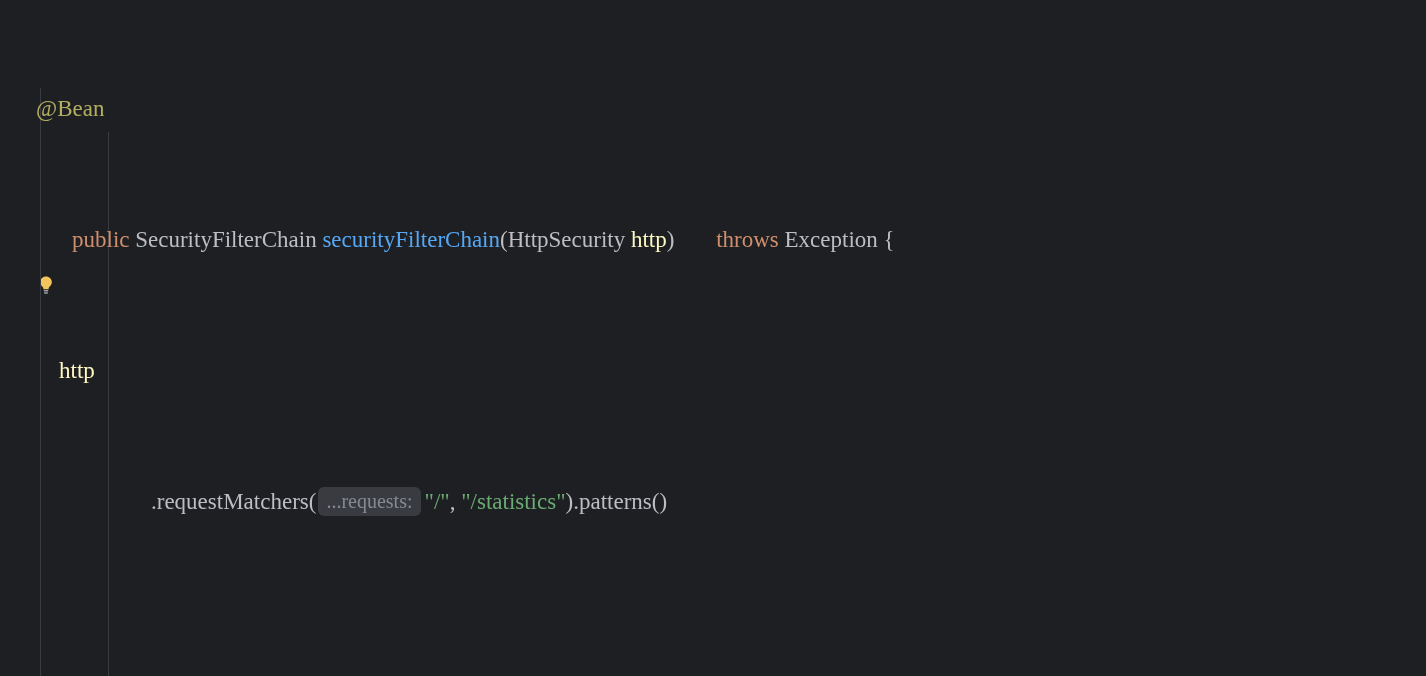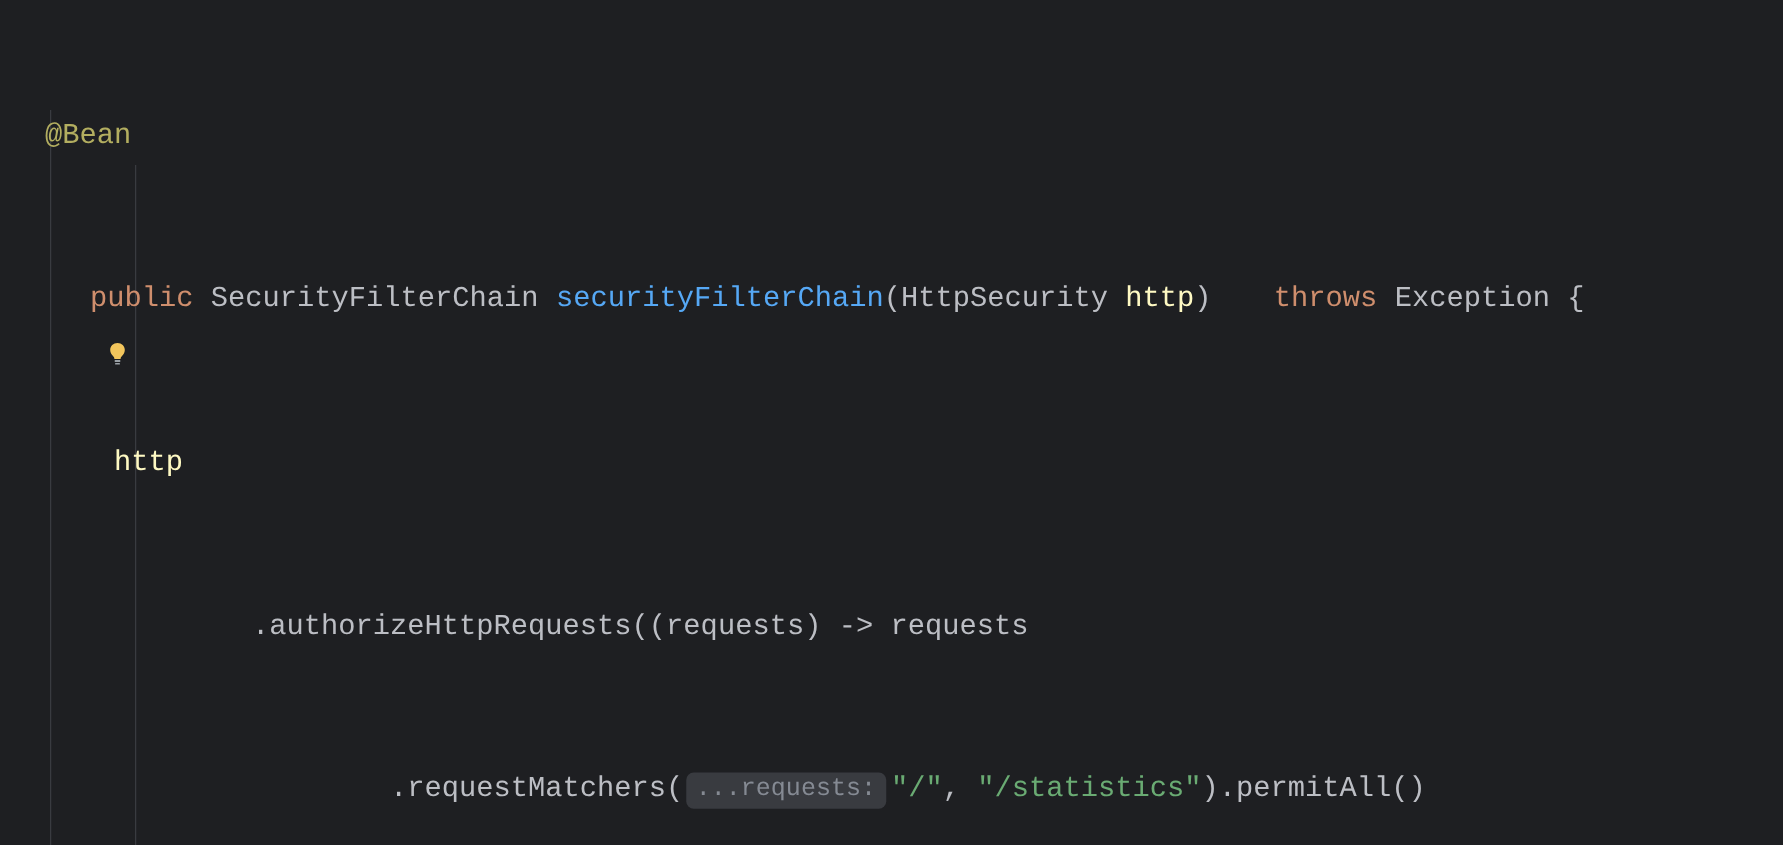--- a/index.html
+++ b/index.html
@@ -4,21 +4,21 @@
 <style>
   html, body {
     margin: 0;
     padding: 0;
     background: #1e1f22;
     width: 1426px;
     height: 676px;
     overflow: hidden;
   }
   .editor {
-    font-family: Liberation Mono, monospace;
+    font-family: Liberation Serif, serif;
     font-size: 23px;
     line-height: 43.6px;
     white-space: pre;
     color: #bcbec4;
     position: relative;
     width: 100%;
     height: 100%;
   }
   .gutter {
     position: absolute;
@@ -87,22 +87,21 @@
     </span>
   </div>
 
   <div class="guide" style="left:40px;"></div>
   <div class="guide" style="left:108px; top:132px;"></div>
 
   <div class="code-area">
     <span class="line"><span class="k-annotation">@Bean</span></span>
     <span class="line"><span class="k-keyword">public</span> <span class="k-type">SecurityFilterChain</span> <span class="k-method-def">securityFilterChain</span><span class="k-punct">(</span><span class="k-type">HttpSecurity</span> <span class="k-ident">http</span><span class="k-punct">)</span> <span class="k-keyword">throws</span> <span class="k-type">Exception</span> <span class="k-punct">{</span></span>
     <span class="line">    <span class="k-ident">http</span></span>
-    <span class="line">            <span class="k-method">.authorizeHttpRequests((requests) -&gt; requests</span></span>
-    <span class="line">                    <span class="k-method">.requestMatchers(</span><span class="hint">...requests:</span><span class="k-string">"/"</span><span class="k-punct">,</span> <span class="k-string">"/statistics"</span><span class="k-method">).permitAll()</span></span>
+    <span class="line">                    <span class="k-method">.requestMatchers(</span><span class="hint">...requests:</span><span class="k-string">"/"</span><span class="k-punct">,</span> <span class="k-string">"/statistics"</span><span class="k-method">).patterns()</span></span>
     
     
     
     
     
     
     
     
     
     

